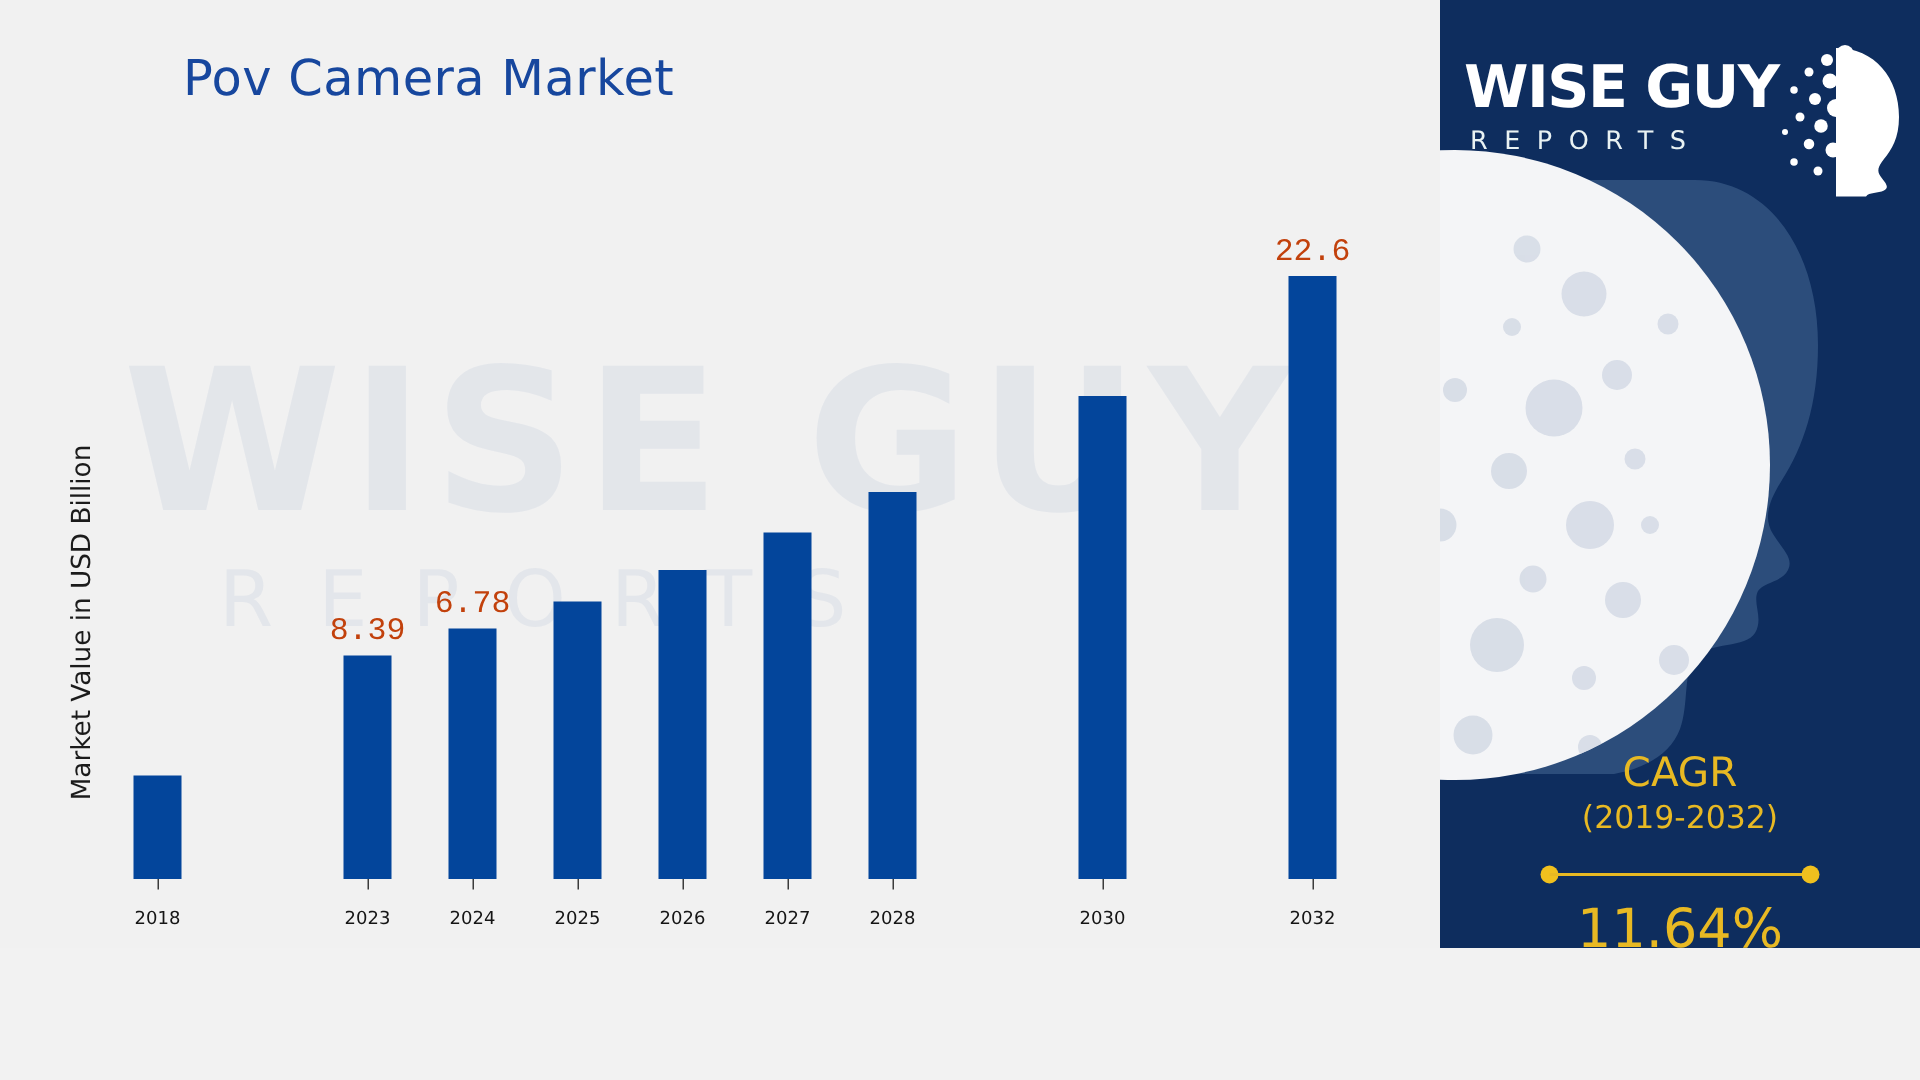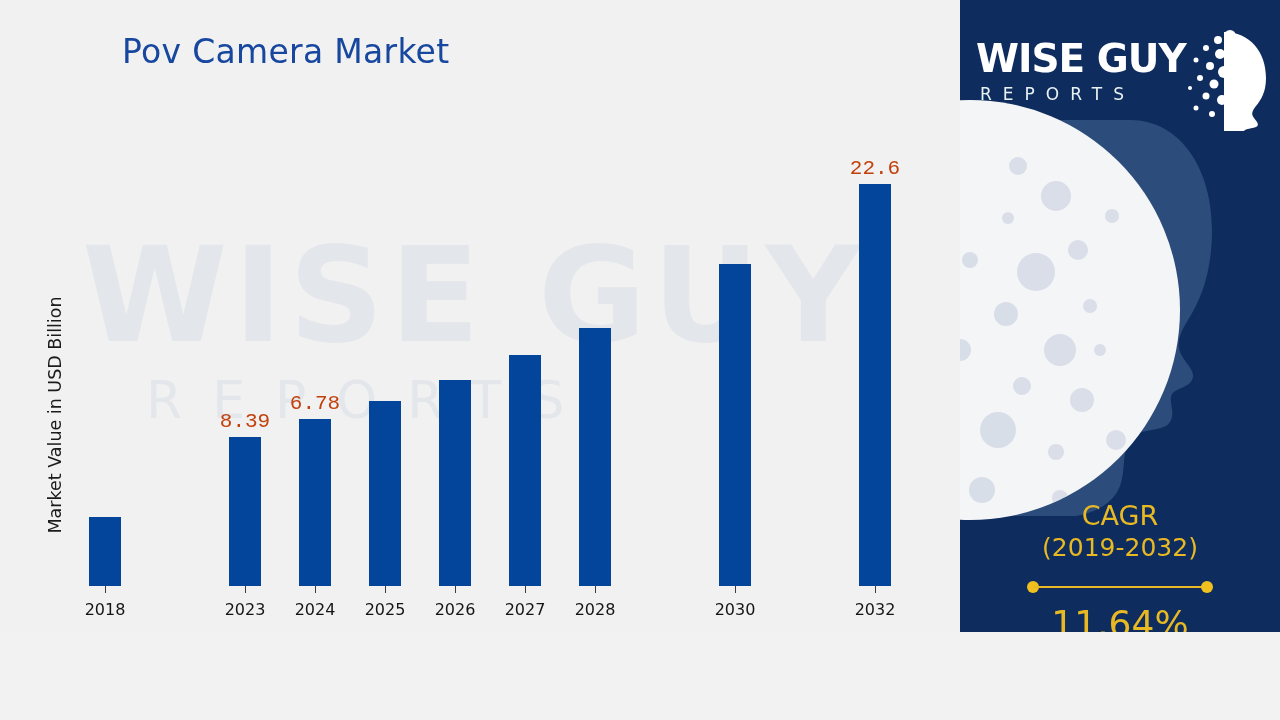--- a/index.html
+++ b/index.html
@@ -70,21 +70,21 @@
   .bar-value {
     position:absolute; left:50%; transform:translateX(-50%);
     font-size:21px; color:#c2410c; white-space:nowrap;font-family:Liberation Mono, monospace;
   }
   .tick {
     position:absolute; bottom:-7px; left:34.5px;
     width:1px; height:7px; background:#3b3b3b;
   }
   .x-label {
     position:absolute; bottom:-33px; left:0; width:70px;
-    text-align:center; font-size:16px; color:#151515;margin-top:16px;
+    text-align:center; font-size:12px; color:#151515;margin-top:16px;
   }
 
   
   .right-panel {
     position:absolute; left:960px; top:0; width:320px; height:720px;
     background:#0e2d5e; overflow:hidden;
   }
   .face-silhouette {
     position:absolute; left:20px; top:120px; width:240px; height:400px;
     opacity:.95;
@@ -111,21 +111,21 @@
   .logo-head { position:absolute; left:196px; top:-2px; width:110px; height:110px; }
 
   
   .cagr-block {
     position:absolute; left:0; top:500px; width:320px; text-align:center;
   }
   .cagr-title {
     font-size:27px; color:#e8b923; line-height:1.22; white-space:nowrap;
   }
   .cagr-range {
-    font-size:25px; color:#e8b923; line-height:1.22; white-space:nowrap;
+    font-size:21px; color:#e8b923; line-height:1.22; white-space:nowrap;
   }
   .cagr-divider {
     position:relative; margin:18px auto 10px; width:186px; height:12px;
   }
   .cagr-divider .line {
     position:absolute; left:6px; top:5px; width:174px; height:2px;
     background:#e8b923;
   }
   .cagr-divider .dot {
     position:absolute; top:0; width:12px; height:12px;

